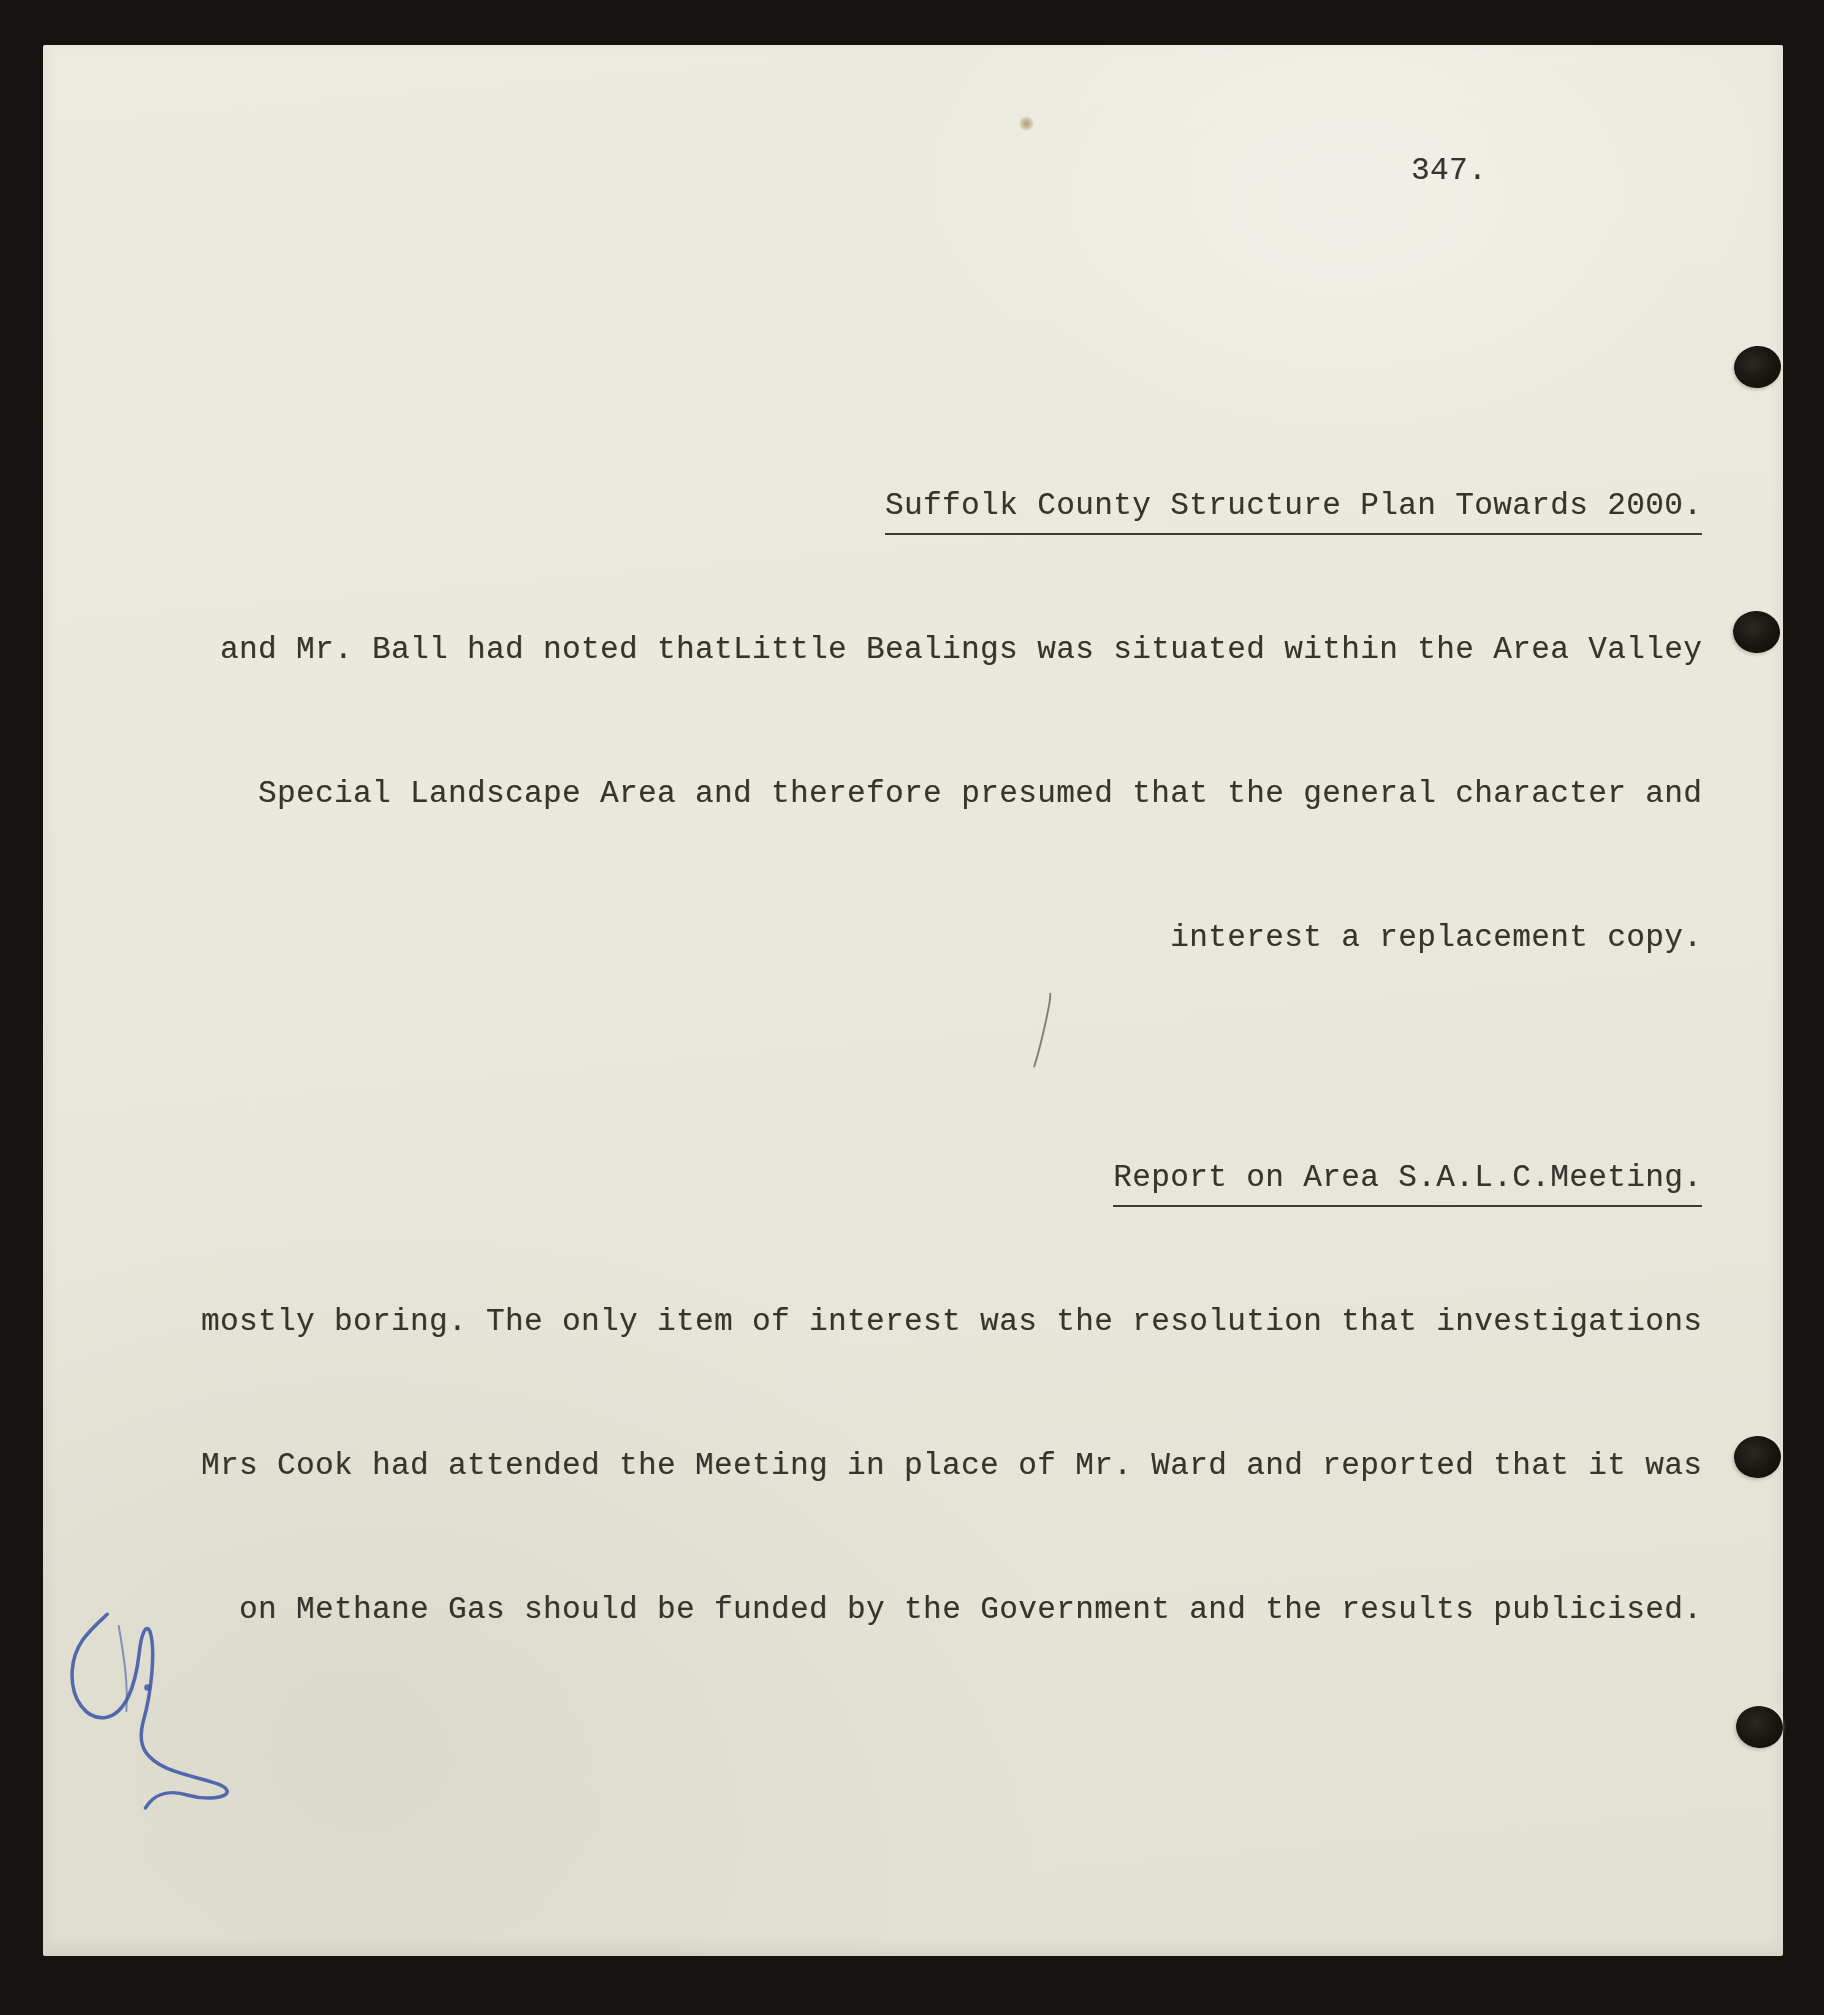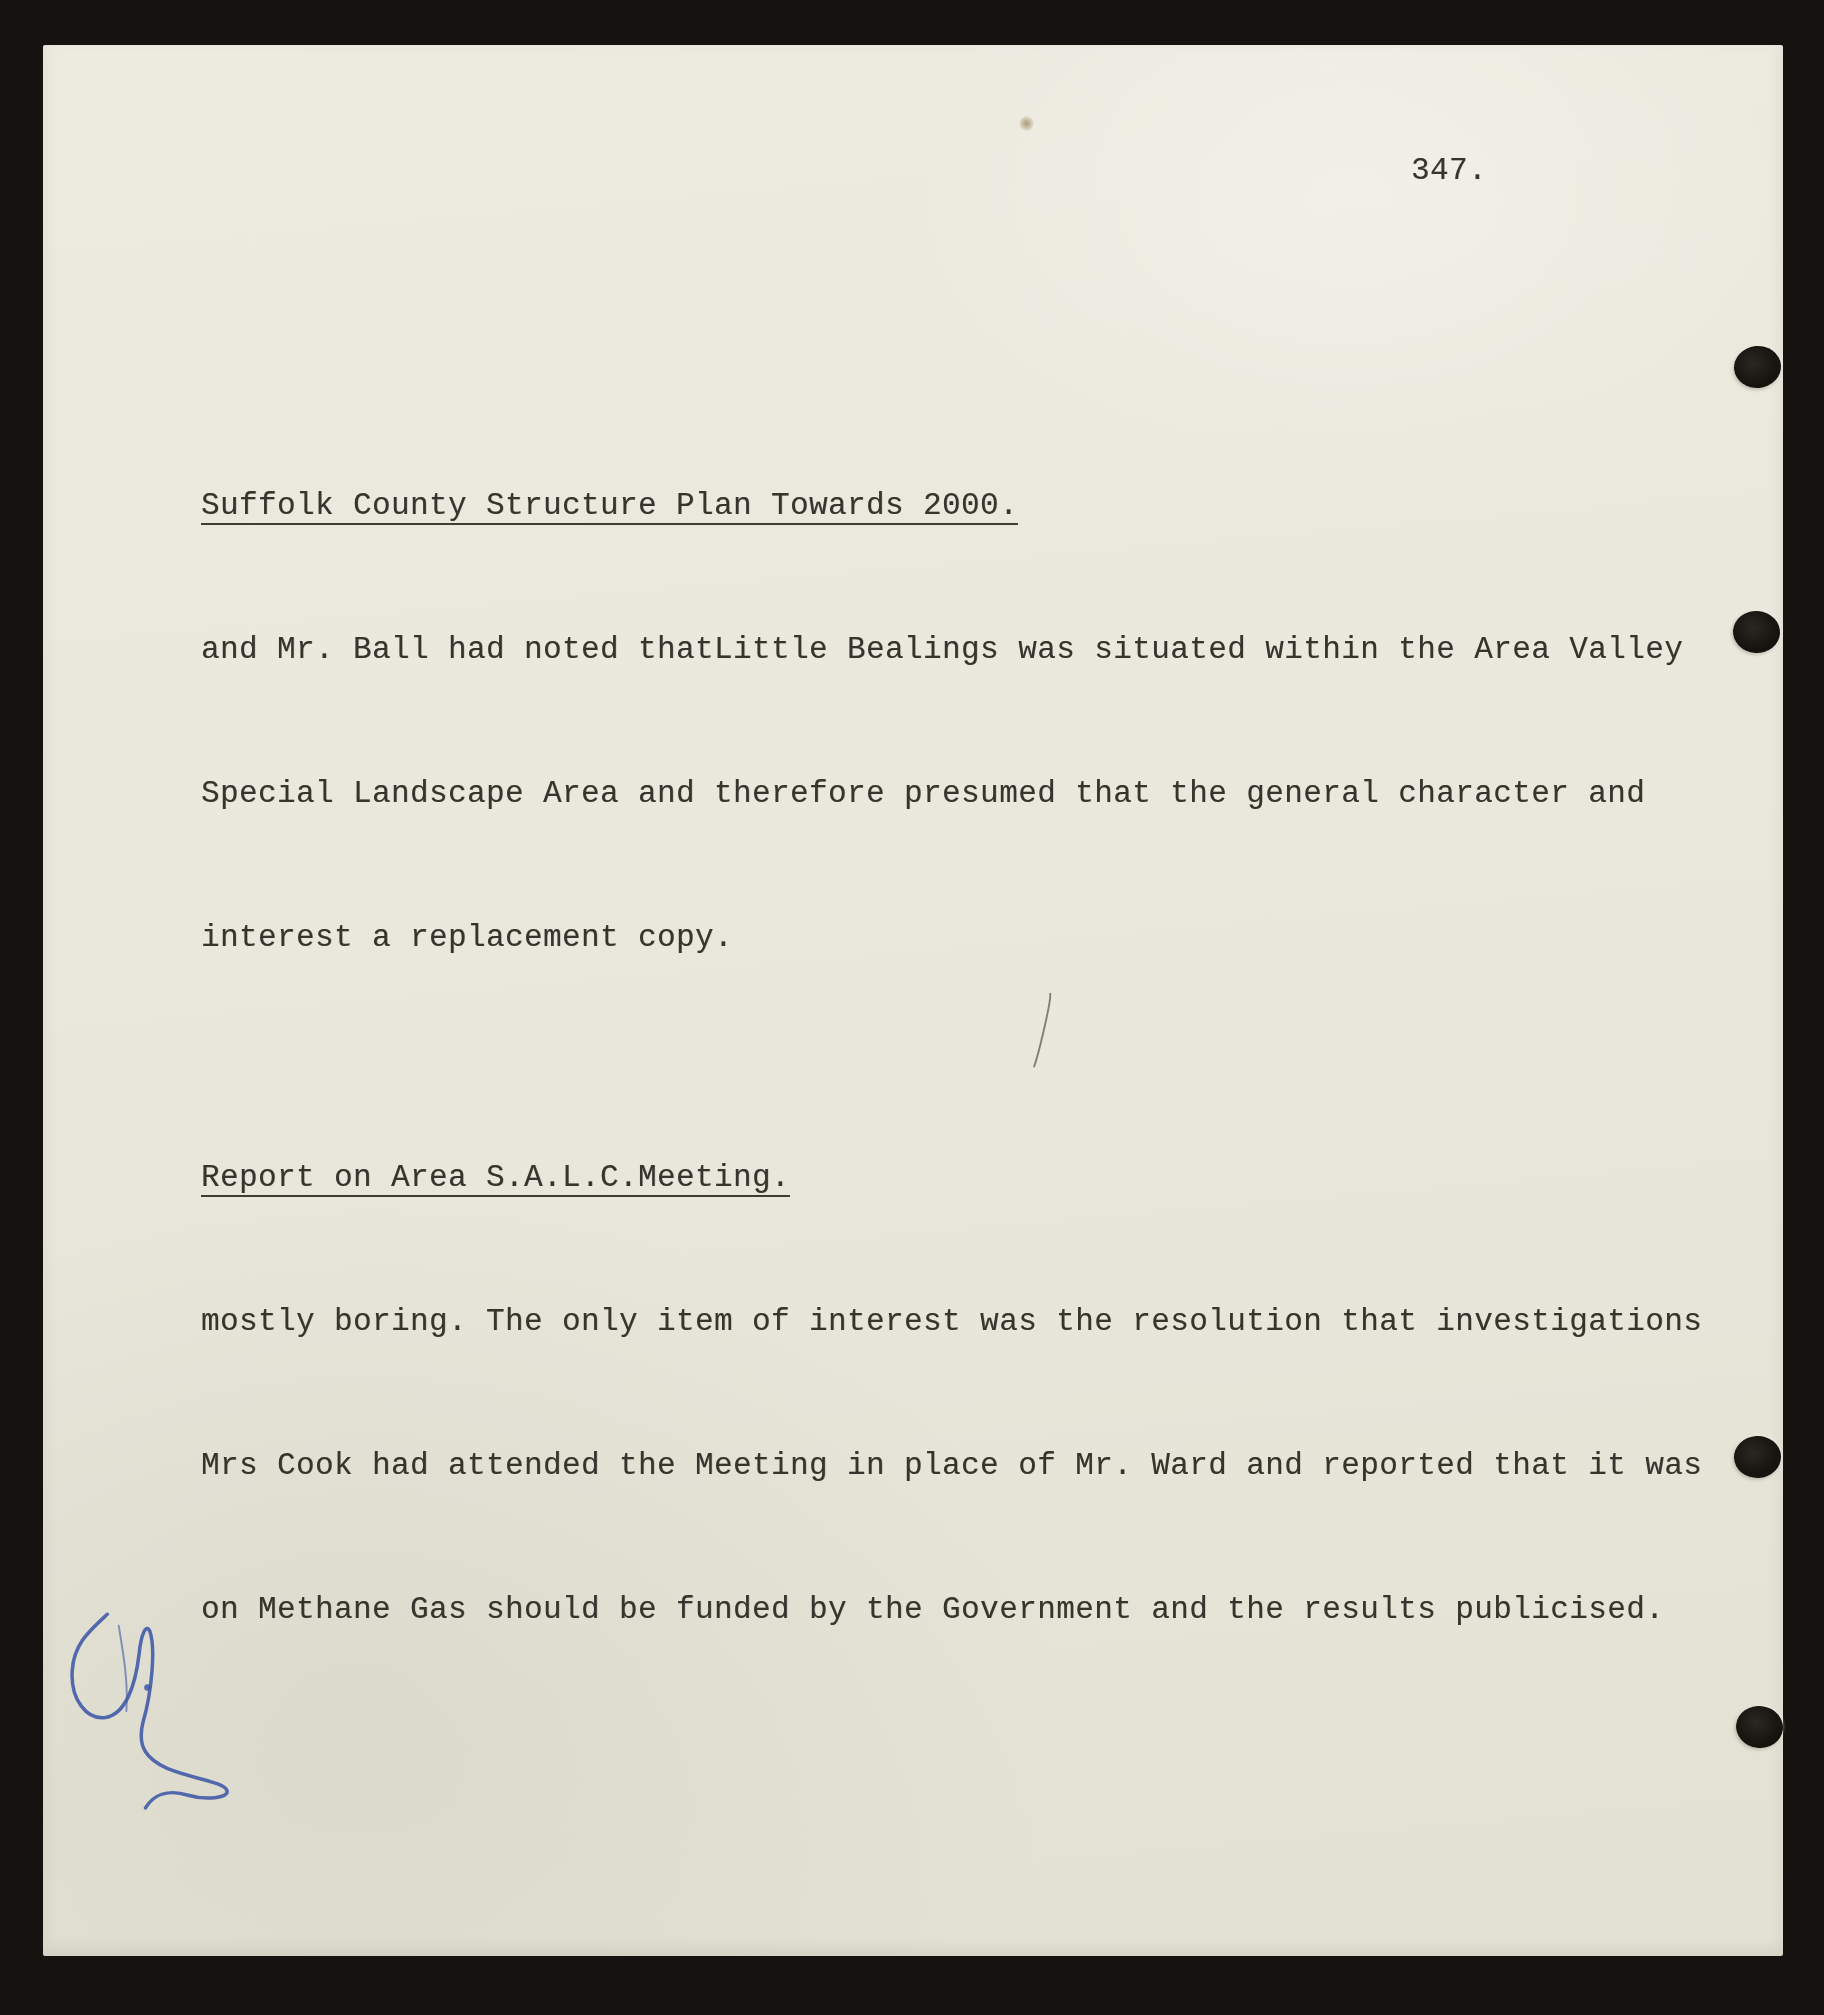--- a/index.html
+++ b/index.html
@@ -2,20 +2,21 @@
 <html style="font-size:10.2px"><head>
 <meta charset="utf-8">
 <style>
   html,body{margin:0;padding:0;background:#14130f;}
   #screenshot{
     position:relative;
     width:1825px;height:2015px;
     background:#14130f;
     overflow:hidden;
     font-family:"Liberation Mono","DejaVu Sans Mono",monospace;
+    text-align:right;
   }
   #paper{
     position:absolute;left:43px;top:45px;width:1740px;height:1911px;
     background-color:#e9e8dc;
     background-image:
       radial-gradient(764px 510px at 75% 8%, rgba(255,255,255,0.28), rgba(255,255,255,0) 60%),
       radial-gradient(1083px 828px at 18% 88%, rgba(186,184,166,0.22), rgba(186,184,166,0) 65%),
       linear-gradient(175deg,#edebe0 0%,#e8e7db 55%,#e2e1d3 100%);
     border-radius:1.9px;
     box-shadow: inset 0 -5.1px 15.3px rgba(60,58,48,0.10), inset 0 3.8px 11.5px rgba(255,255,255,0.18);
@@ -24,21 +25,21 @@
     font-size:31px;line-height:48px;letter-spacing:0.4px;
     color:#36342d;
     text-shadow:0.4px 0.4px 0 rgba(54,52,45,0.35);
     white-space:pre;
   }
   #page-number{position:absolute;left:1368px;top:102px;}
   #text-stack{position:absolute;left:158px;top:245px;}
   .row{height:48px;}
   .heading span{
     border-bottom:2.5px solid rgba(46,44,38,0.92);
-    padding-bottom:0;
+    padding-bottom:10px;
   }
   .hole{
     position:absolute;width:47px;height:42px;border-radius:50%;
     background:radial-gradient(ellipse at 42% 40%, #2a2822 0%, #17150f 55%, #100e0a 100%);
     box-shadow:-1.3px 1.9px 3.2px rgba(140,138,122,0.45), 1.3px -1.3px 2.5px rgba(255,255,255,0.25);
   }
   #hole-1{left:1691px;top:301px;transform:rotate(-6deg);}
   #hole-2{left:1690px;top:566px;transform:rotate(4deg);}
   #hole-3{left:1691px;top:1391px;transform:rotate(-3deg);}
   #hole-4{left:1693px;top:1661px;transform:rotate(7deg);}

